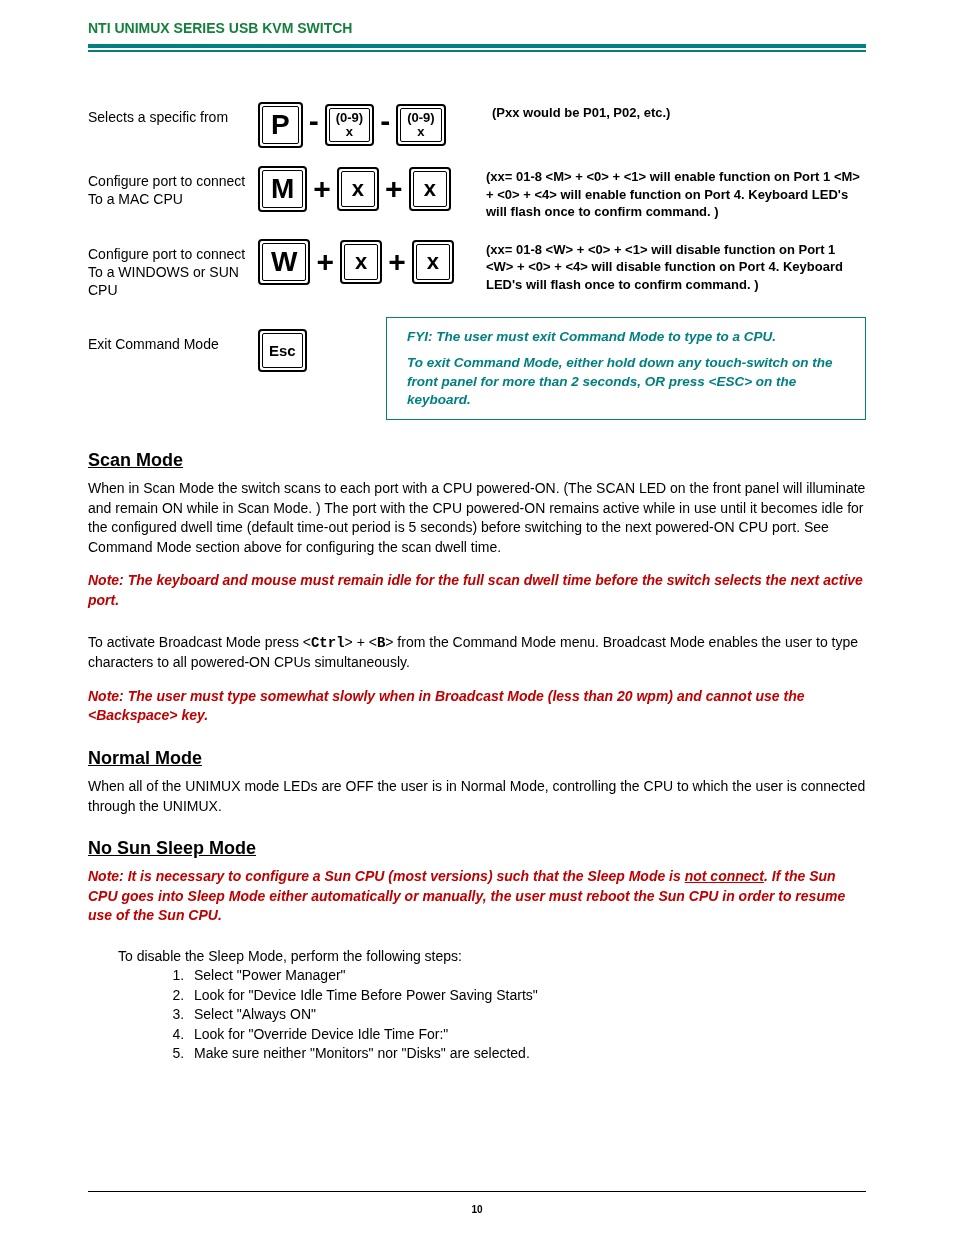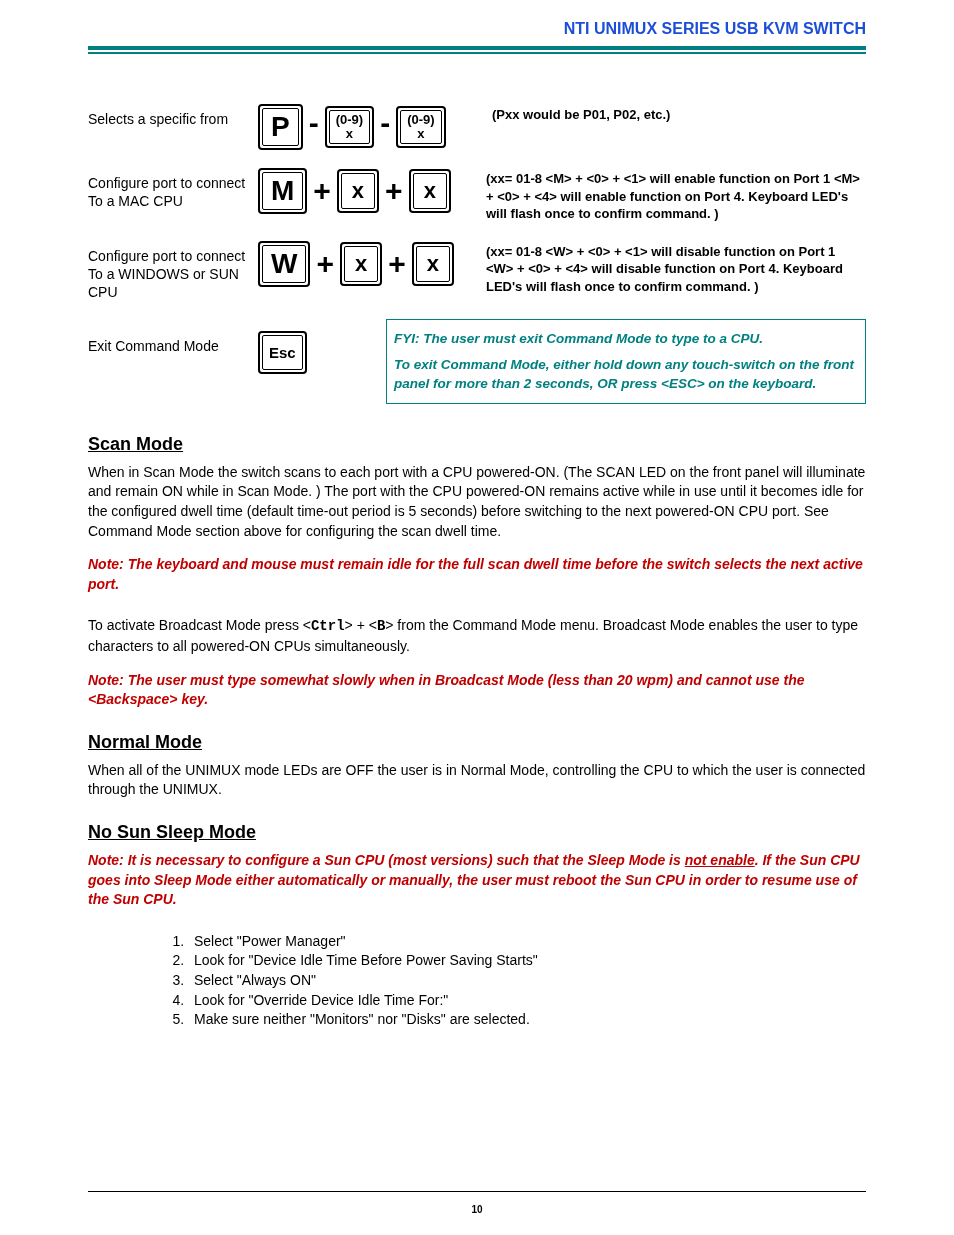--- a/index.html
+++ b/index.html
@@ -11,25 +11,24 @@
     color: #000;
     width: 954px;
   }
   .page {
     width: 954px;
     padding: 20px 88px 40px 88px;
     position: relative;
     min-height: 1235px;
   }
   .header-title {
-    color: #1d4ed8;
-    font-weight: bold;
-    font-size: 16px;
+    color: #15803d;
+    font-weight: bold;
+    font-size: 14px;
     margin-bottom: 8px;
-    text-align: right;
   }
   .header-rule {
     border: none;
     border-top: 4px solid #008080;
     border-bottom: 2px solid #008080;
     height: 8px;
     margin: 0 0 50px 0;
     padding: 0;
   }
   .cmd-table {
@@ -108,21 +107,21 @@
   }
   .cmd-desc {
     font-size: 13px;
     font-weight: bold;
     margin-left: 14px;
     padding-top: 2px;
     line-height: 1.35;
   }
   .fyi-box {
     border: 1px solid #008080;
-    padding: 10px 7px;
+    padding: 10px 20px;
     margin-left: 14px;
     width: 480px;
     color: #008080;
     font-style: italic;
     font-weight: bold;
     font-size: 13.5px;
     line-height: 1.35;
   }
   .fyi-box p { margin: 0 0 8px 0; }
   .section-heading {
@@ -270,22 +269,23 @@
   <p class="body-text">
     <span>To activate Broadcast Mode press &lt;</span><span class="mono">Ctrl</span><span>&gt; + &lt;</span><span class="mono">B</span><span>&gt; from the Command Mode menu.  Broadcast Mode enables the user to type characters to all powered-ON CPUs simultaneously.</span>
   </p>
   <p class="note">Note:  The user must type somewhat slowly when in Broadcast Mode (less than 20 wpm) and cannot use the &lt;Backspace&gt; key.</p>
 
   <div class="section-heading">Normal Mode</div>
   <p class="body-text">When all of the UNIMUX mode LEDs are OFF the user is in Normal Mode, controlling the CPU to which the user is connected through the UNIMUX.</p>
 
   <div class="section-heading">No Sun Sleep Mode</div>
   <p class="note">
-    <span>Note:  It is necessary to configure a Sun CPU (most versions) such that the Sleep Mode is </span><span class="not-enabled">not enable</span><span>.  If the Sun CPU goes into Sleep Mode either automatically or manually, the user must reboot the Sun CPU in order to resume use of the Sun CPU.</span>
+    <span>Note:  It is necessary to configure a Sun CPU (most versions) such that the Sleep Mode is </span><span class="not-enabled">not connect</span><span>.  If the Sun CPU goes into Sleep Mode either automatically or manually, the user must reboot the Sun CPU in order to resume use of the Sun CPU.</span>
   </p>
+  <div class="steps-intro">To disable the Sleep Mode, perform the following steps:</div>
   <ol class="steps">
     <li>Select "Power Manager"</li>
     <li>Look for "Device Idle Time Before Power Saving Starts"</li>
     <li>Select "Always ON"</li>
     <li>Look for "Override Device Idle Time For:"</li>
     <li>Make sure neither "Monitors" nor "Disks" are selected.</li>
   </ol>
 
   <div class="page-number">10</div>
 </div>

